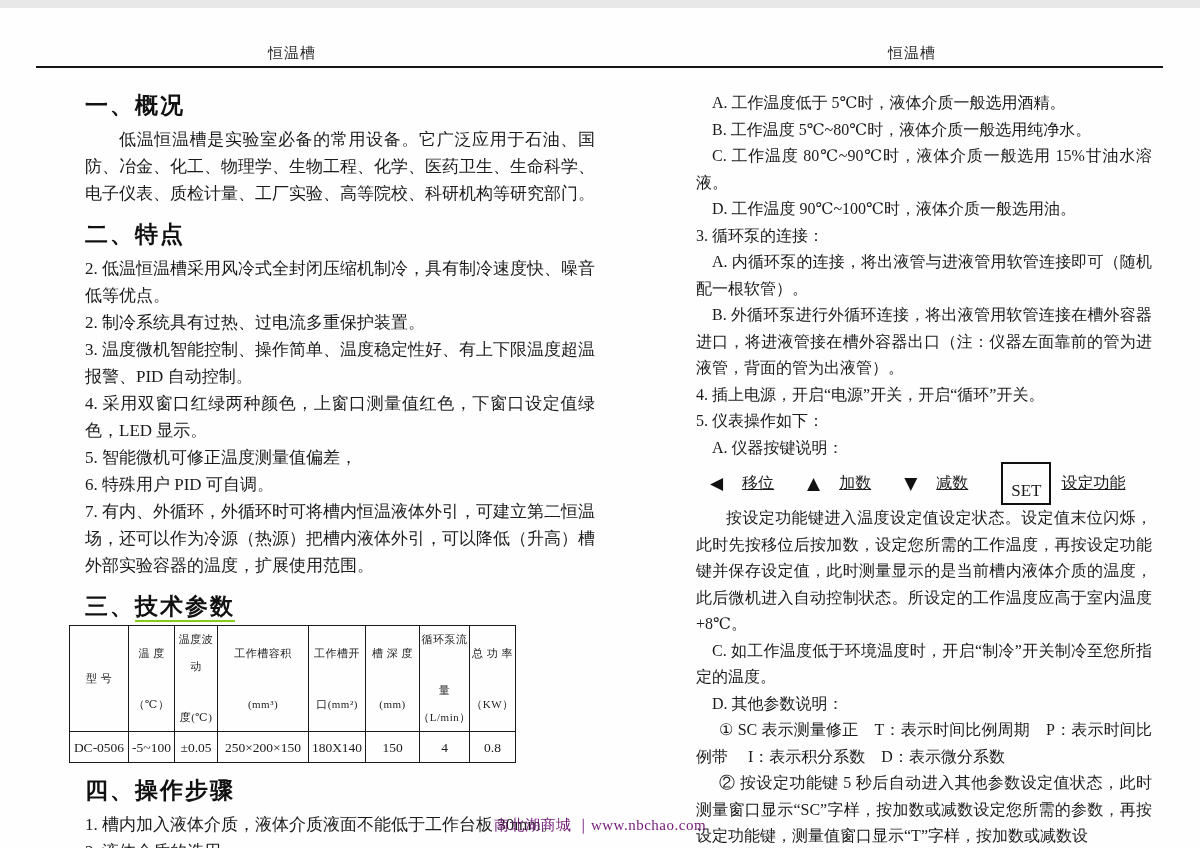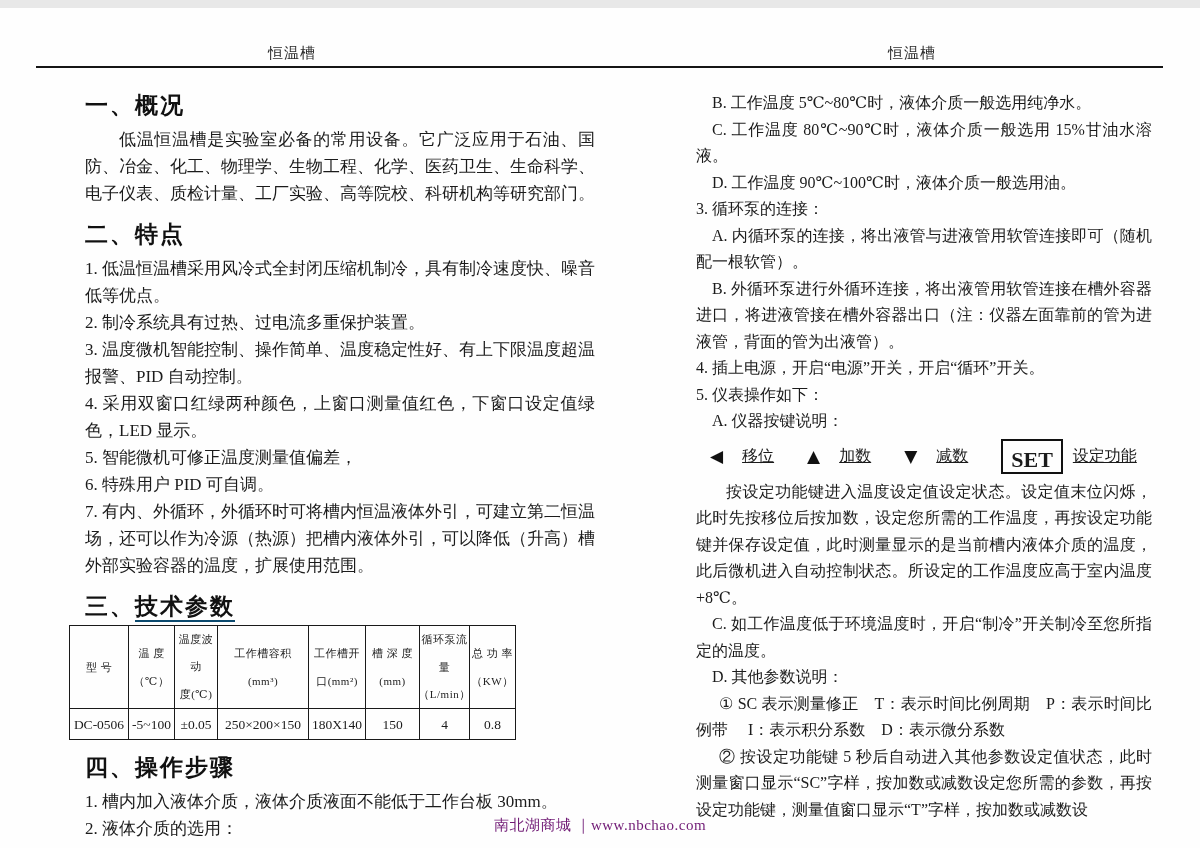--- a/index.html
+++ b/index.html
@@ -31,45 +31,44 @@
   .col-right{font-size:16px;line-height:26.5px;}
   p{margin:0;text-align:justify;}
   h2{
     font-family:"Liberation Sans","DejaVu Sans",sans-serif;
     font-weight:700;font-size:23px;line-height:30px;
     letter-spacing:2px;color:#111;
     margin:12px 0 6px 0;
   }
   h2.first{margin-top:2px;}
   .body-indent{text-indent:34px;margin-top:2px;}
-  .u-title{border-bottom:2px solid #0c4a6e;padding-bottom:1px;}
+  .u-title{border-bottom:2px solid #84cc16;padding-bottom:1px;}
   
   .i1{text-indent:16px;}
   .i15{text-indent:23px;}
   .i2{text-indent:30px;}
   
   .keys{
     display:flex;align-items:center;
     height:40px;margin:2px 0 2px 14px;
     text-align:left;
   }
   .key-group{display:flex;align-items:center;margin-right:33px;}
   .key-group:last-child{margin-right:0;}
   .tri{
     font-family:"DejaVu Sans",sans-serif;
     font-size:17px;line-height:1;color:#111;
   }
   .key-label{margin-left:19px;text-decoration:underline;}
   .setbox{
     display:inline-block;
     border:2px solid #111;
-    padding:9px 8px 2px 8px;
-    font-size:22px;line-height:20px;
+    padding:17px 8px 2px 8px;
+    font-size:17px;line-height:20px;
     font-family:"Liberation Serif","DejaVu Serif",serif;
-    font-weight:bold;
   }
   .setbox + .key-label{margin-left:10px;}
   
   table.spec{
     border-collapse:collapse;
     margin:4px 0 0 -16px;
     table-layout:fixed;
     width:446px;
   }
   table.spec th,table.spec td{
@@ -77,21 +76,21 @@
     text-align:center;vertical-align:middle;
     padding:0;
   }
   table.spec th{
     height:56px;font-weight:400;font-size:11px;
     letter-spacing:.5px;color:#222;
   }
   table.spec td{
     height:30px;font-size:13.5px;
   }
-  .th-wrap{display:flex;flex-direction:column;gap:1px;align-items:center;justify-content:center;}
+  .th-wrap{display:flex;flex-direction:column;gap:24px;align-items:center;justify-content:center;}
   .th-wrap span:empty{display:none;}
   
   .footer{
     position:absolute;left:0;top:808px;width:1200px;
     text-align:center;font-size:15px;color:#701a75;letter-spacing:.5px;
   }
 </style>
 </head>
 <body>
 
@@ -100,21 +99,21 @@
   <span class="running-head rh-left">恒温槽</span>
   <span class="running-head rh-right">恒温槽</span>
   <div class="head-rule"></div>
 
   <div class="col col-left">
 
     <h2 class="first">一、概况</h2>
     <p class="body-indent">低温恒温槽是实验室必备的常用设备。它广泛应用于石油、国防、冶金、化工、物理学、生物工程、化学、医药卫生、生命科学、电子仪表、质检计量、工厂实验、高等院校、科研机构等研究部门。</p>
 
     <h2>二、特点</h2>
-    <p>1. 低温恒温槽采用风冷式全封闭压缩机制冷，具有制冷速度快、噪音低等优点。</p>
+    <p>2. 低温恒温槽采用风冷式全封闭压缩机制冷，具有制冷速度快、噪音低等优点。</p>
     <p>2. 制冷系统具有过热、过电流多重保护装置。</p>
     <p>3. 温度微机智能控制、操作简单、温度稳定性好、有上下限温度超温报警、PID 自动控制。</p>
     <p>4. 采用双窗口红绿两种颜色，上窗口测量值红色，下窗口设定值绿色，LED 显示。</p>
     <p>5. 智能微机可修正温度测量值偏差，</p>
     <p>6. 特殊用户 PID 可自调。</p>
     <p>7. 有内、外循环，外循环时可将槽内恒温液体外引，可建立第二恒温场，还可以作为冷源（热源）把槽内液体外引，可以降低（升高）槽外部实验容器的温度，扩展使用范围。</p>
 
     <h2 style="margin-bottom:2px;"><span>三、</span><span class="u-title">技术参数</span></h2>
 
     <table class="spec">
@@ -190,20 +189,21 @@
       </tr>
     </tbody>
       </table>
 
     <h2>四、操作步骤</h2>
     <p>1. 槽内加入液体介质，液体介质液面不能低于工作台板 30mm。</p>
     <p>2. 液体介质的选用：</p>
   </div>
 
   <div class="col col-right">
+    <p class="i1">A. 工作温度低于 5℃时，液体介质一般选用酒精。</p>
     <p class="i1">B. 工作温度 5℃~80℃时，液体介质一般选用纯净水。</p>
     <p class="i1">C. 工作温度 80℃~90℃时，液体介质一般选用 15%甘油水溶液。</p>
     <p class="i1">D. 工作温度 90℃~100℃时，液体介质一般选用油。</p>
     <p>3. 循环泵的连接：</p>
     <p class="i1">A. 内循环泵的连接，将出液管与进液管用软管连接即可（随机配一根软管）。</p>
     <p class="i1">B. 外循环泵进行外循环连接，将出液管用软管连接在槽外容器进口，将进液管接在槽外容器出口（注：仪器左面靠前的管为进液管，背面的管为出液管）。</p>
     <p>4. 插上电源，开启“电源”开关，开启“循环”开关。</p>
     <p>5. 仪表操作如下：</p>
     <p class="i1">A. 仪器按键说明：</p>
 

